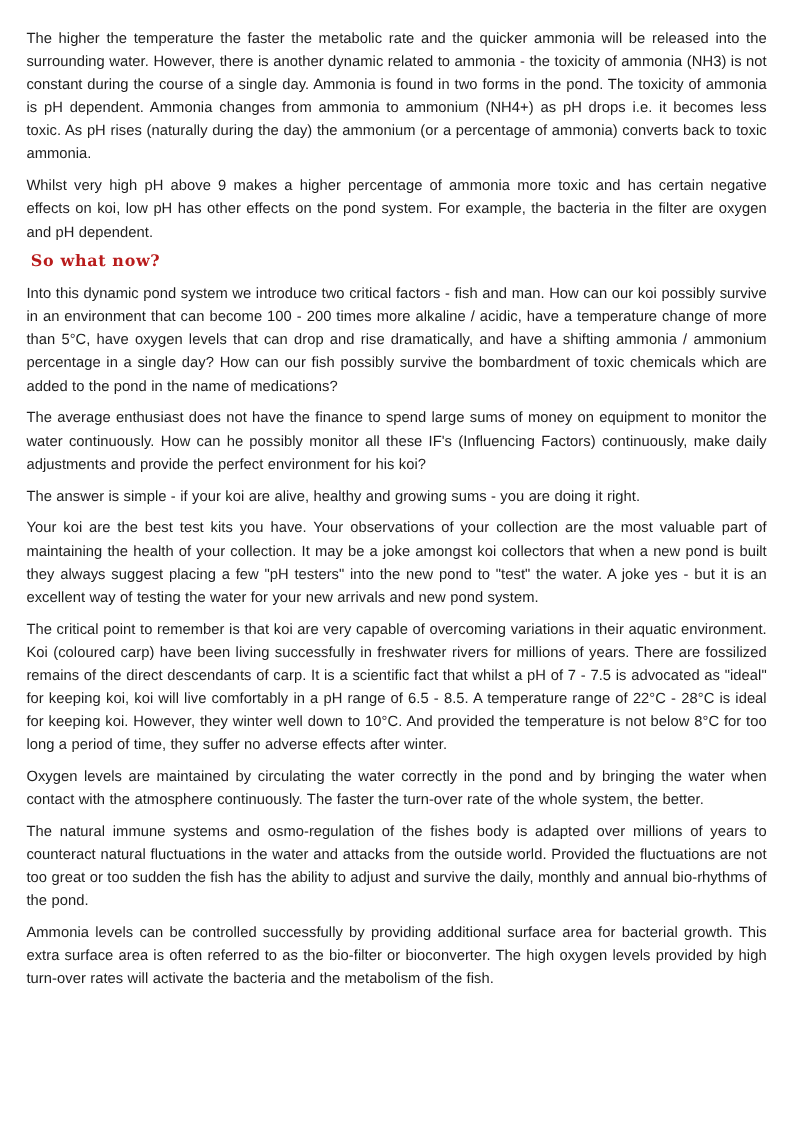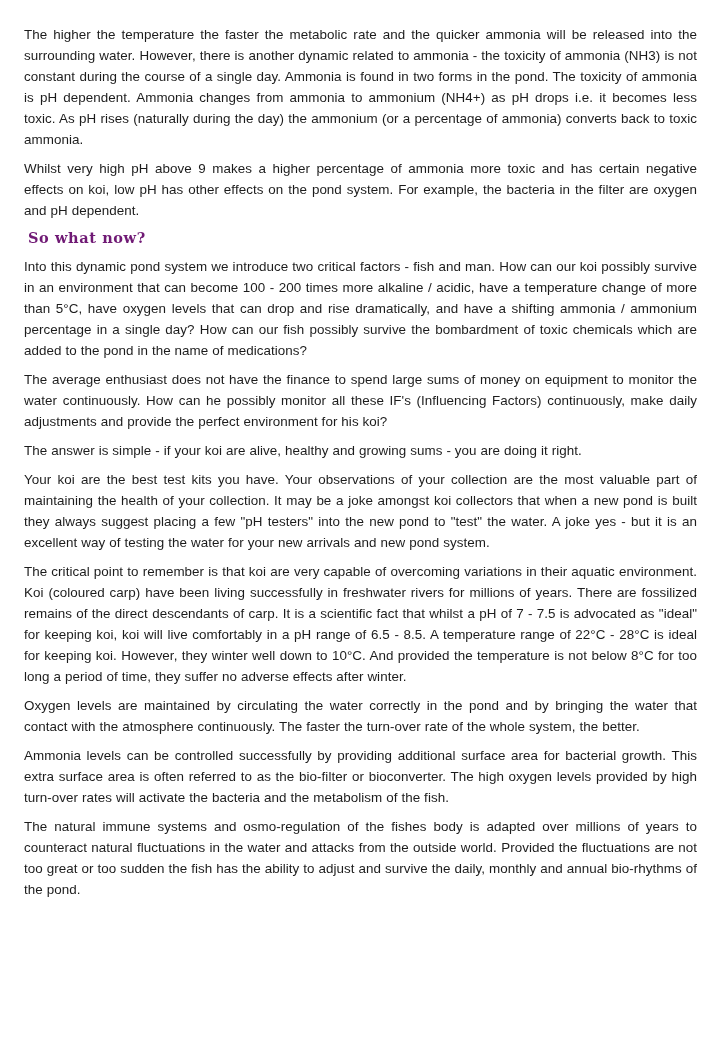--- a/index.html
+++ b/index.html
@@ -48,24 +48,24 @@
       line-height: 21px;
     }
   </style>
 </head>
 <body>
 
 <div class="page">
   <p class="para">The higher the temperature the faster the metabolic rate and the quicker ammonia will be released into the surrounding water. However, there is another dynamic related to ammonia - the toxicity of ammonia (NH3) is not constant during the course of a single day. Ammonia is found in two forms in the pond. The toxicity of ammonia is pH dependent. Ammonia changes from ammonia to ammonium (NH4+) as pH drops i.e. it becomes less toxic. As pH rises (naturally during the day) the ammonium (or a percentage of ammonia) converts back to toxic ammonia.</p>
   <p class="para">Whilst very high pH above 9 makes a higher percentage of ammonia more toxic and has certain negative effects on koi, low pH has other effects on the pond system. For example, the bacteria in the filter are oxygen and pH dependent.</p>
 
-  <h2 class="heading" style="color: #701a75;">So what now?</h2>
+  <h2 class="heading" style="color: #b91c1c;">So what now?</h2>
 
   <p class="para">Into this dynamic pond system we introduce two critical factors - fish and man. How can our koi possibly survive in an environment that can become 100 - 200 times more alkaline / acidic, have a temperature change of more than 5°C, have oxygen levels that can drop and rise dramatically, and have a shifting ammonia / ammonium percentage in a single day? How can our fish possibly survive the bombardment of toxic chemicals which are added to the pond in the name of medications?</p>
   <p class="para">The average enthusiast does not have the finance to spend large sums of money on equipment to monitor the water continuously. How can he possibly monitor all these IF's (Influencing Factors) continuously, make daily adjustments and provide the perfect environment for his koi?</p>
   <p class="para">The answer is simple - if your koi are alive, healthy and growing sums - you are doing it right.</p>
   <p class="para">Your koi are the best test kits you have. Your observations of your collection are the most valuable part of maintaining the health of your collection. It may be a joke amongst koi collectors that when a new pond is built they always suggest placing a few "pH testers" into the new pond to "test" the water. A joke yes - but it is an excellent way of testing the water for your new arrivals and new pond system.</p>
   <p class="para">The critical point to remember is that koi are very capable of overcoming variations in their aquatic environment. Koi (coloured carp) have been living successfully in freshwater rivers for millions of years. There are fossilized remains of the direct descendants of carp. It is a scientific fact that whilst a pH of 7 - 7.5 is advocated as "ideal" for keeping koi, koi will live comfortably in a pH range of 6.5 - 8.5. A temperature range of 22°C - 28°C is ideal for keeping koi. However, they winter well down to 10°C. And provided the temperature is not below 8°C for too long a period of time, they suffer no adverse effects after winter.</p>
-  <p class="para">Oxygen levels are maintained by circulating the water correctly in the pond and by bringing the water that contact with the atmosphere continuously. The faster the turn-over rate of the whole system, the better.</p>
+  <p class="para">Oxygen levels are maintained by circulating the water correctly in the pond and by bringing the water when contact with the atmosphere continuously. The faster the turn-over rate of the whole system, the better.</p>
+  <p class="para">The natural immune systems and osmo-regulation of the fishes body is adapted over millions of years to counteract natural fluctuations in the water and attacks from the outside world. Provided the fluctuations are not too great or too sudden the fish has the ability to adjust and survive the daily, monthly and annual bio-rhythms of the pond.</p>
   <p class="para">Ammonia levels can be controlled successfully by providing additional surface area for bacterial growth. This extra surface area is often referred to as the bio-filter or bioconverter. The high oxygen levels provided by high turn-over rates will activate the bacteria and the metabolism of the fish.</p>
-  <p class="para">The natural immune systems and osmo-regulation of the fishes body is adapted over millions of years to counteract natural fluctuations in the water and attacks from the outside world. Provided the fluctuations are not too great or too sudden the fish has the ability to adjust and survive the daily, monthly and annual bio-rhythms of the pond.</p>
 
 </div>
 
 </body></html>

